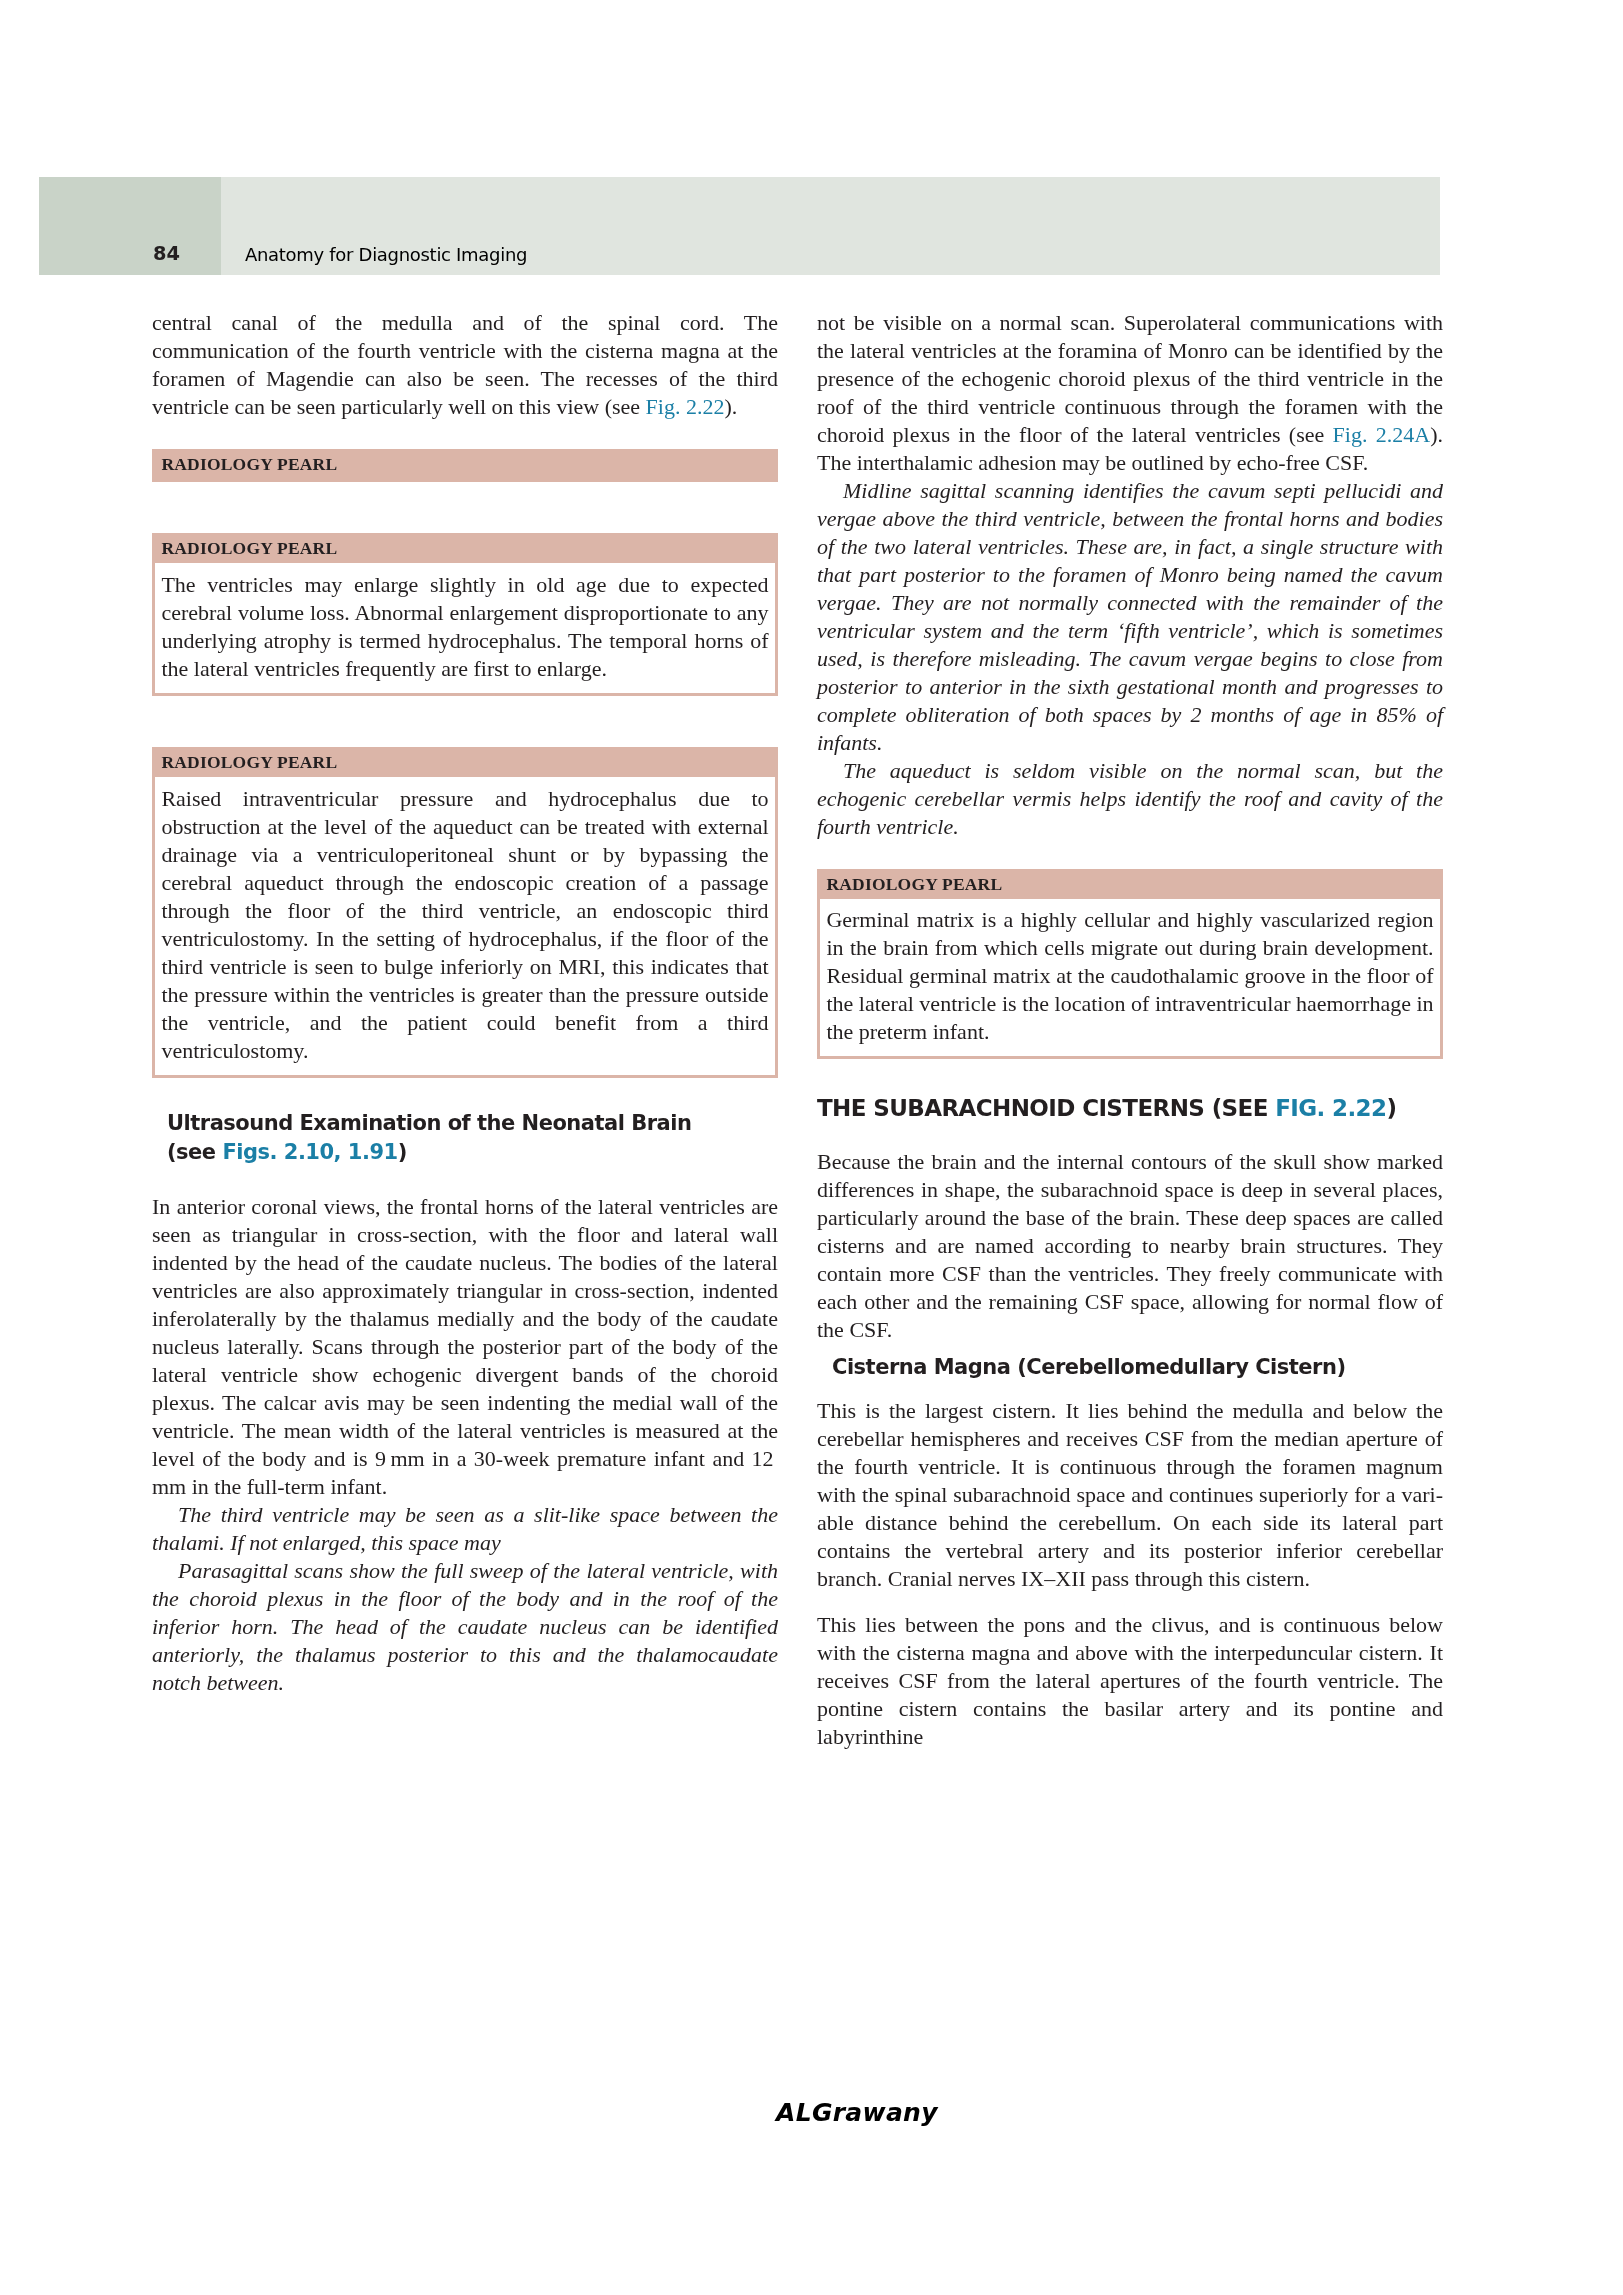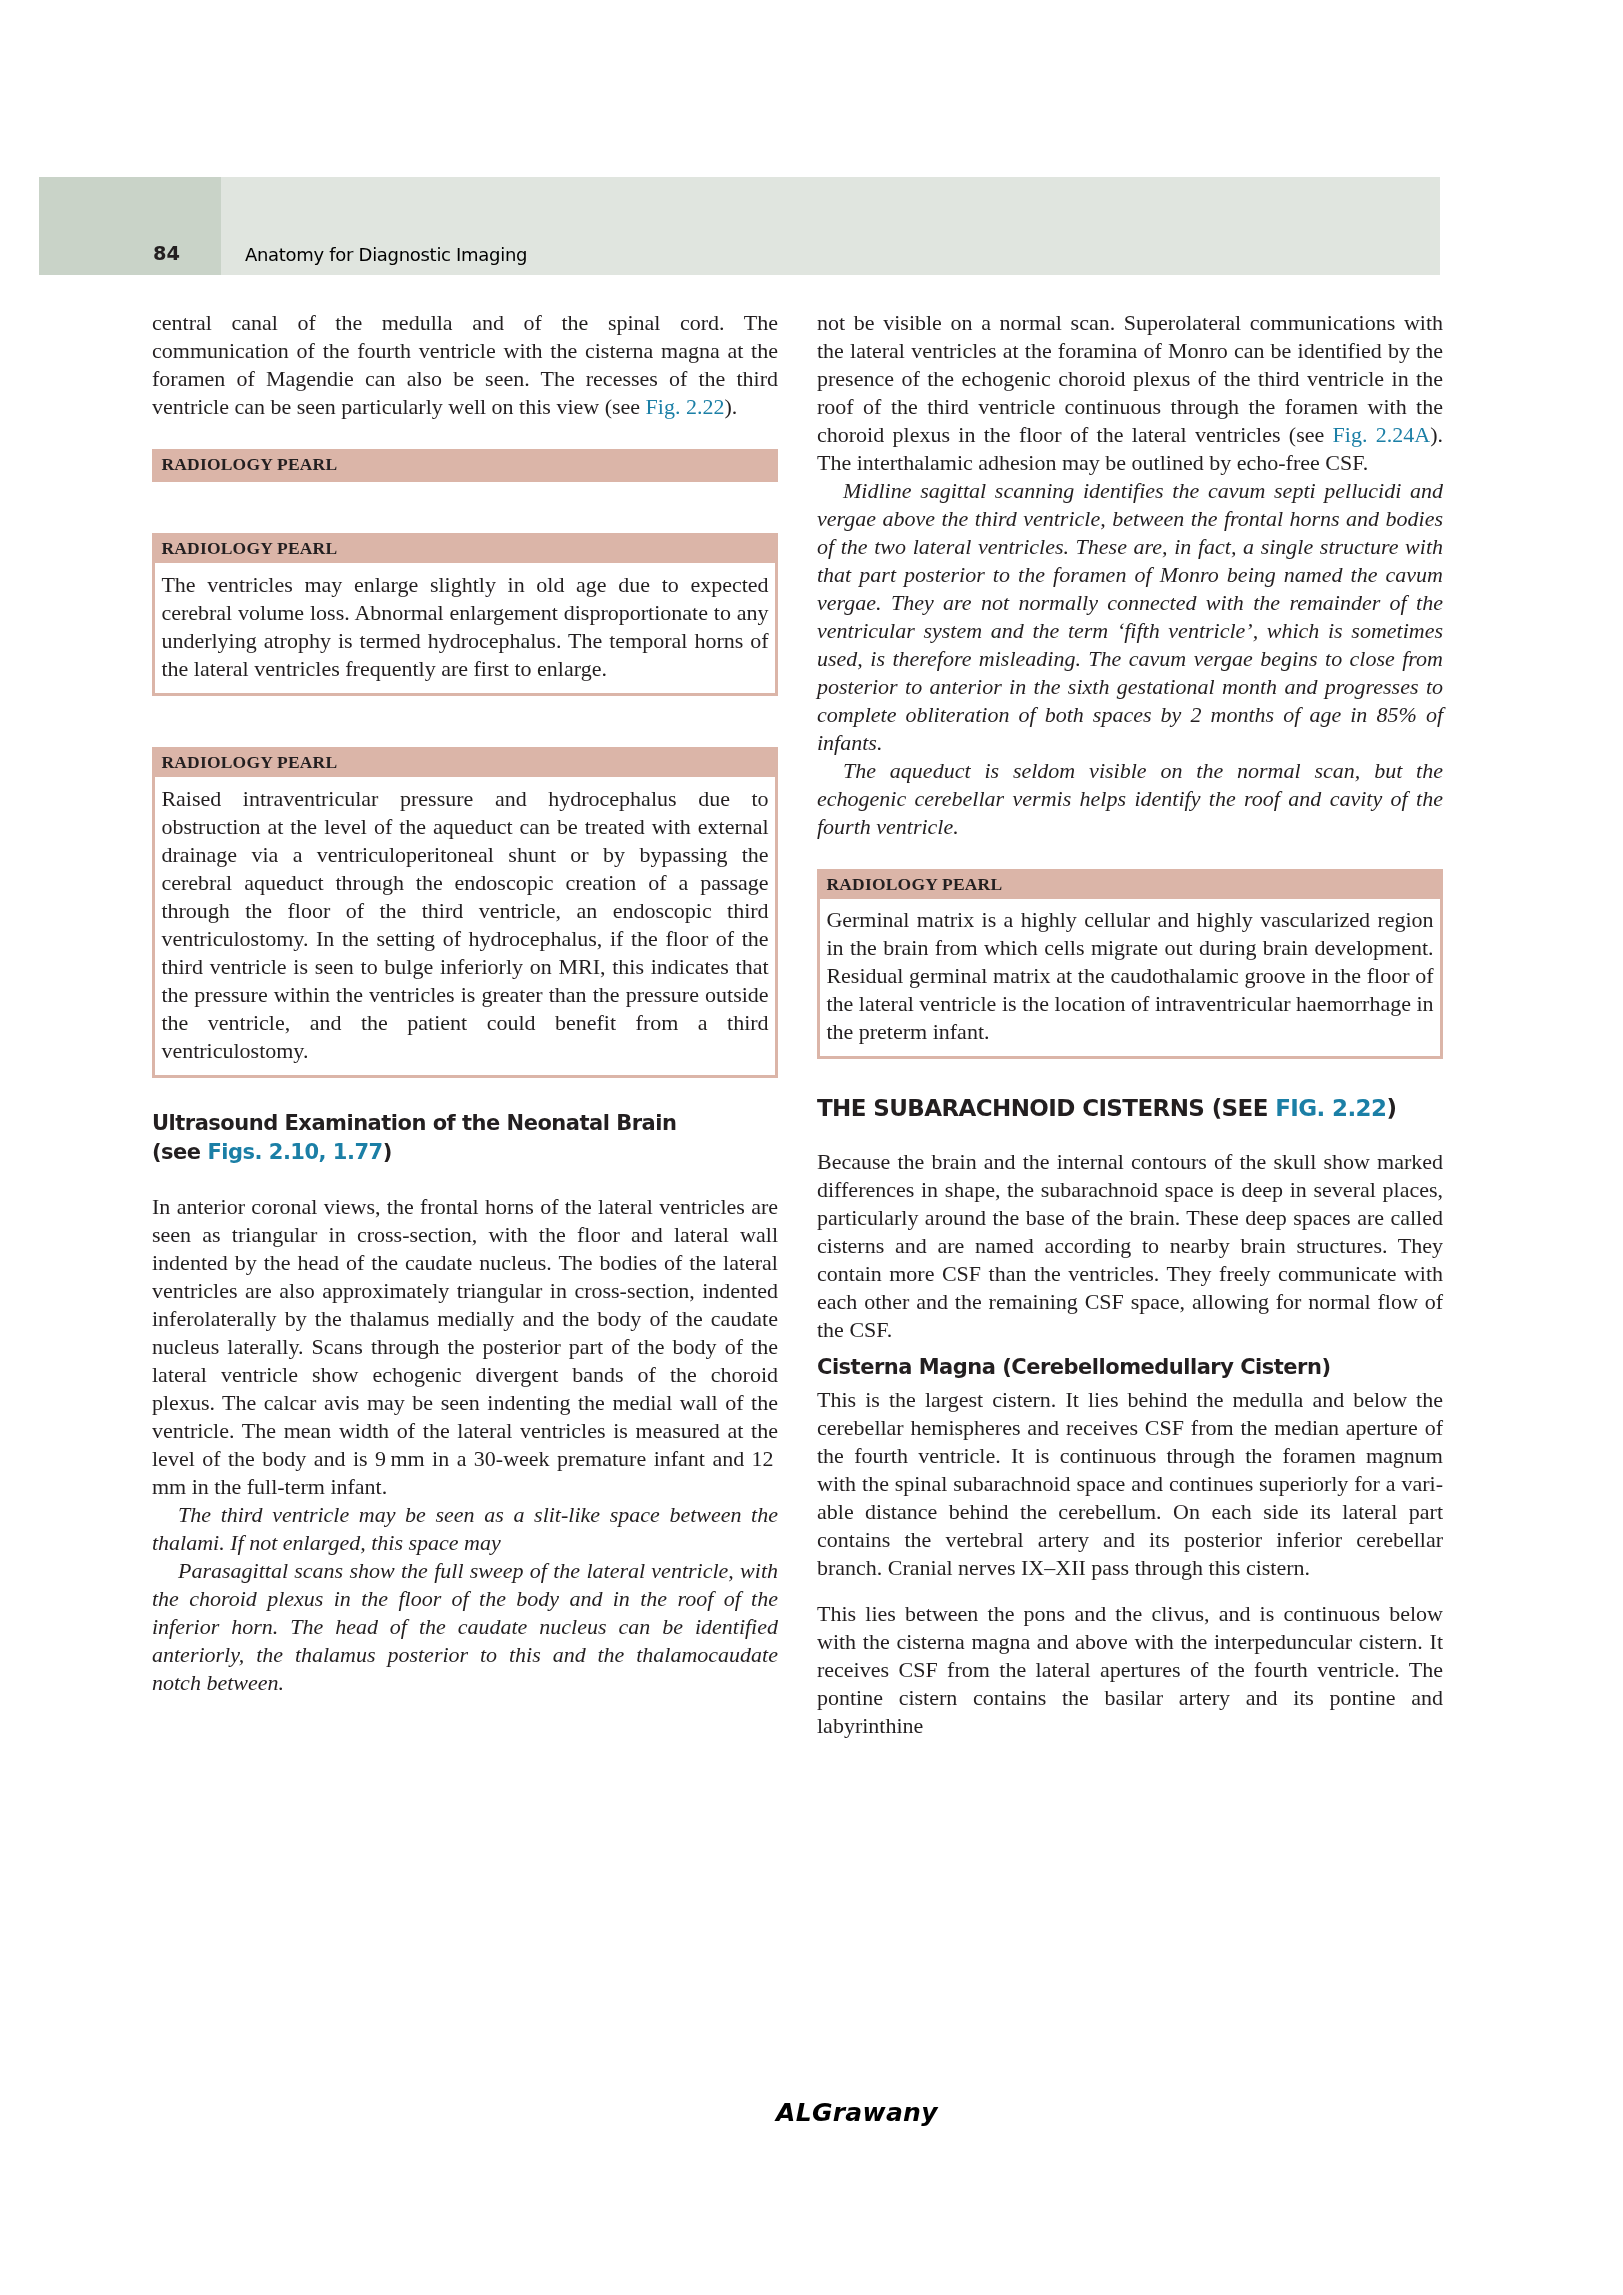--- a/index.html
+++ b/index.html
@@ -18,21 +18,21 @@
   .col-right { left:817px; width:626px; }
 
   p.body { margin:0; font-size:22px; line-height:28px; text-align:justify; hyphens:manual; }
   p.body.indent { text-indent:26px;font-style:italic; }
   .link { color:#1b7fa6; }
 
   .pearl { background:#dbb5a8; padding:0 3.1px 3.1px 3.1px; }
   .pearl-title { font-size:17.5px; font-weight:bold; letter-spacing:0.2px; padding:6.3px 6.3px 5px 6.3px; line-height:19px; }
   .pearl-body { background:#ffffff; padding:7.5px 6.3px 10px 6.3px; font-size:22px; line-height:28px; text-align:justify; }
 
-  h3.subhead { margin:0; font-family:"DejaVu Sans","Liberation Sans",sans-serif; font-weight:bold;
+  h3.subhead { margin:15px; font-family:"DejaVu Sans","Liberation Sans",sans-serif; font-weight:bold;
                font-size:21px; line-height:29px; letter-spacing:-0.5px; color:#231f20; }
   h2.major { margin:0; font-family:"DejaVu Sans","Liberation Sans",sans-serif; font-weight:bold;
              font-size:23px; line-height:29px; letter-spacing:-0.6px; color:#231f20; }
 
   .footer-mark { position:absolute; left:739px; top:2098px; font-family:"DejaVu Sans","Liberation Sans",sans-serif;
                  font-weight:bold; font-style:italic; font-size:25px; color:#000; letter-spacing:0.3px;margin-left:37px; }
 </style>
 </head>
 <body>
 
@@ -56,21 +56,21 @@
   </div>
 
   <div class="pearl" style="margin-top:51px;">
     <div class="pearl-title">RADIOLOGY PEARL</div>
     <div class="pearl-body">Raised intraventricular pressure and hydrocephalus due to obstruction at the level of the aqueduct can be treated with external drainage via a ventriculoperi­toneal shunt or by bypassing the cerebral aqueduct through the endoscopic creation of a passage through the floor of the third ventricle, an endoscopic third ventriculostomy. In the setting of hydrocephalus, if the floor of the third ventricle is seen to bulge inferi­orly on MRI, this indicates that the pressure within the ventricles is greater than the pressure outside the ventricle, and the patient could benefit from a third ventriculostomy.</div>
   </div>
 
   <div style="margin-top:31px;">
     <h3 class="subhead">
       <span>Ultrasound Examination of the Neonatal Brain</span><br>
-      <span>(see </span><span class="link">Figs. 2.10, 1.77</span><span>)</span>
+      <span>(see </span><span class="link">Figs. 2.10, 1.91</span><span>)</span>
     </h3>
     <p class="body" style="margin-top:26px;">In anterior coronal views, the frontal horns of the lateral ventricles are seen as triangular in cross-section, with the floor and lateral wall indented by the head of the cau­date nucleus. The bodies of the lateral ventricles are also approximately triangular in cross-section, indented infero­laterally by the thalamus medially and the body of the cau­date nucleus laterally. Scans through the posterior part of the body of the lateral ventricle show echogenic divergent bands of the choroid plexus. The calcar avis may be seen indenting the medial wall of the ventricle. The mean width of the lateral ventricles is measured at the level of the body and is 9 mm in a 30-week premature infant and 12 mm in the full-term infant.</p>
     <p class="body indent">The third ventricle may be seen as a slit-like space between the thalami. If not enlarged, this space may</p>
     <p class="body indent">Parasagittal scans show the full sweep of the lateral ven­tricle, with the choroid plexus in the floor of the body and in the roof of the inferior horn. The head of the caudate nucleus can be identified anteriorly, the thalamus posterior to this and the thalamocaudate notch between.</p>
   </div>
 </div>
 
 <div class="col col-right">
   <p class="body">
     <span>not be visible on a normal scan. Superolateral commu­nications with the lateral ventricles at the foramina of Monro can be identified by the presence of the echogenic choroid plexus of the third ventricle in the roof of the third ventricle continuous through the foramen with the choroid plexus in the floor of the lateral ventricles (see </span><span class="link">Fig. 2.24A</span><span>). The interthalamic adhesion may be out­lined by echo-free CSF.</span>

